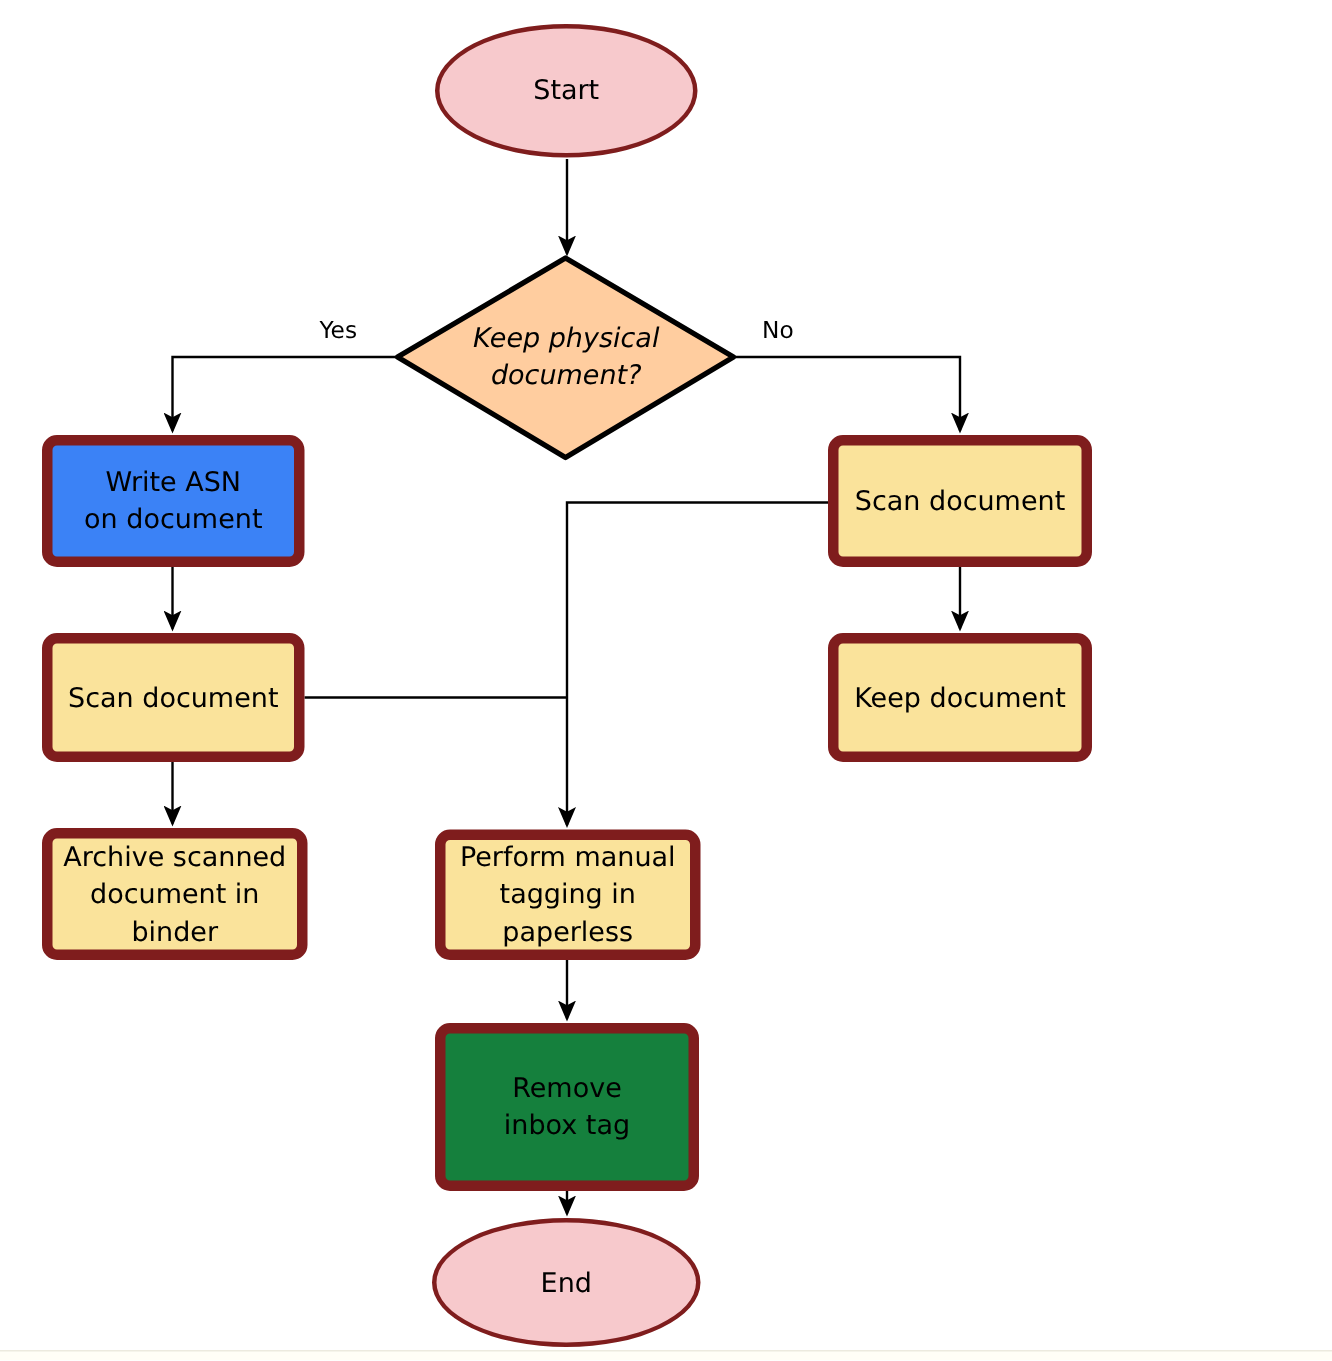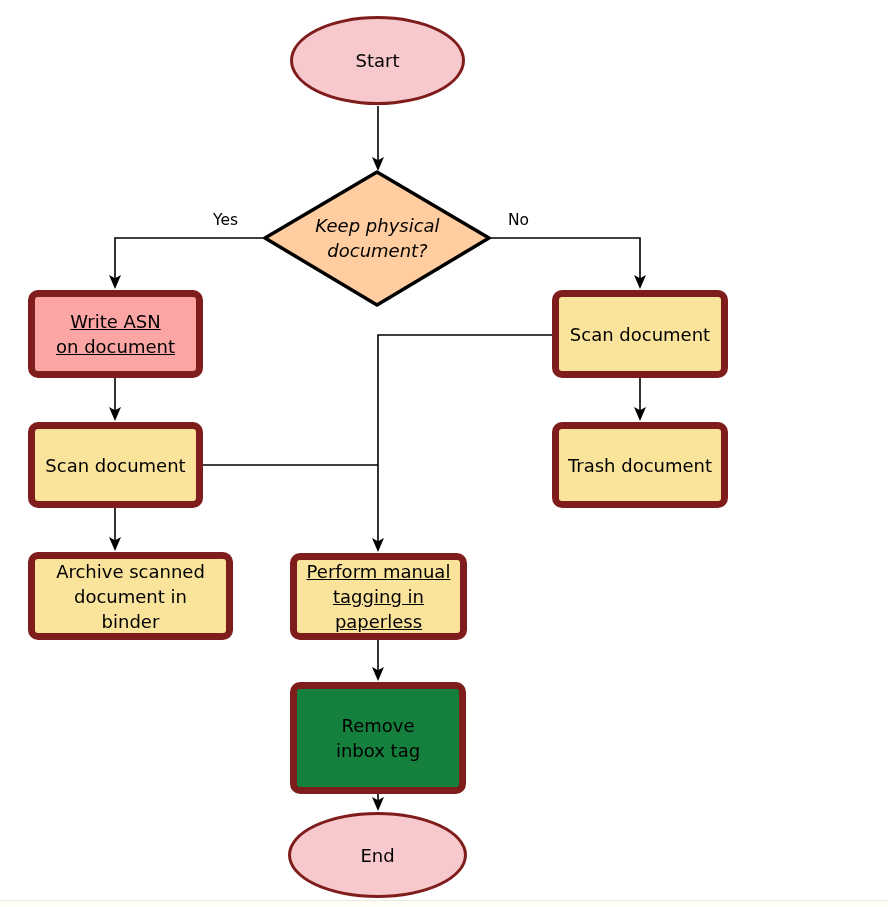--- a/index.html
+++ b/index.html
@@ -119,44 +119,44 @@
     <span>Start</span>
   </div>
 
   <div class="decision-label" style="left:267px; top:176px; width:221px; height:124px;">Keep physical
 document?</div>
 
   <div class="edge-label" style="left:213px; top:211px;">Yes</div>
 
   <div class="edge-label" style="left:508px; top:211px;">No</div>
 
-  <div class="node process" style="left:28px; top:290px; width:175px; height:88px; background:#fca5a5;text-decoration:underline;">
+  <div class="node process" style="left:28px; top:290px; width:175px; height:88px; background:#3b82f6;">
     <span>Write ASN
 on document</span>
   </div>
 
   <div class="node process" style="left:28px; top:422px; width:175px; height:86px; background:#fae39b;">
     <span>Scan document</span>
   </div>
 
-  <div class="node process" style="left:28px; top:552px; width:205px; height:88px; background:#fae39b;">
+  <div class="node process" style="left:28px; top:552px; width:177px; height:88px; background:#fae39b;">
     <span>Archive scanned
 document in
 binder</span>
   </div>
 
   <div class="node process" style="left:552px; top:290px; width:176px; height:88px; background:#fae39b;">
     <span>Scan document</span>
   </div>
 
   <div class="node process" style="left:552px; top:422px; width:176px; height:86px; background:#fae39b;">
-    <span>Trash document</span>
+    <span>Keep document</span>
   </div>
 
-  <div class="node process" style="left:290px; top:553px; width:177px; height:87px; background:#fae39b;text-decoration:underline;">
+  <div class="node process" style="left:290px; top:553px; width:177px; height:87px; background:#fae39b;">
     <span>Perform manual
 tagging in
 paperless</span>
   </div>
 
 
   <div class="node process" style="left:290px; top:682px; width:176px; height:112px; background:#15803d;">
     <span>Remove
 inbox tag</span>
   </div>

